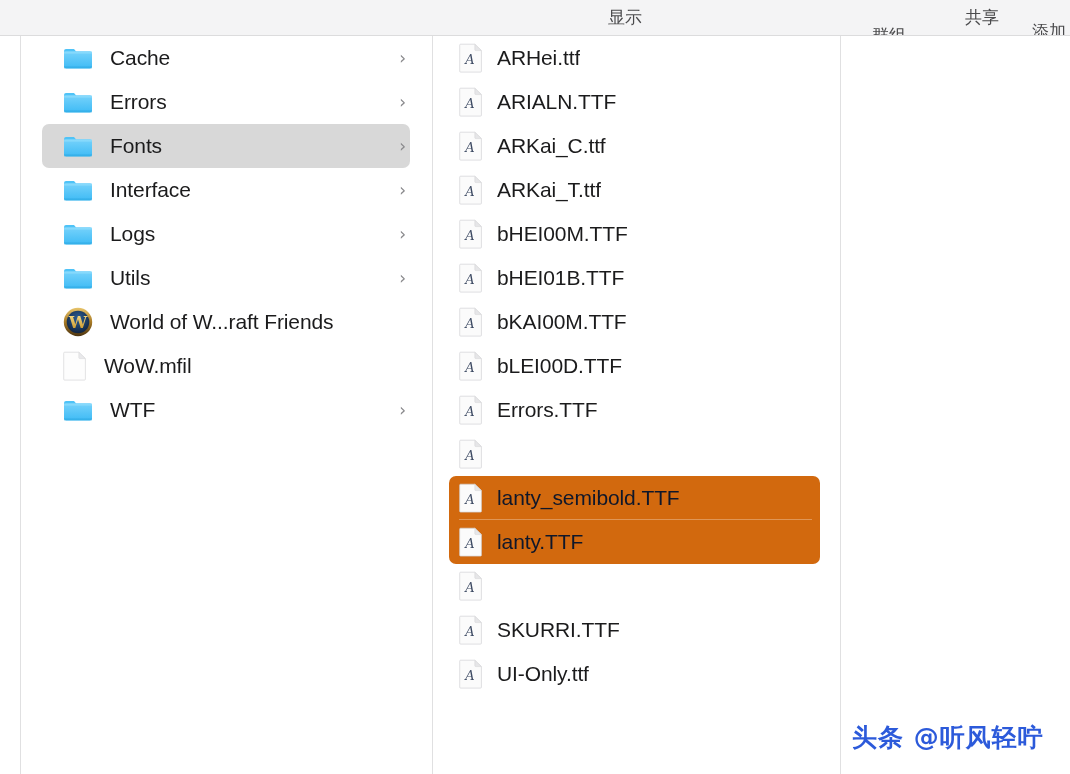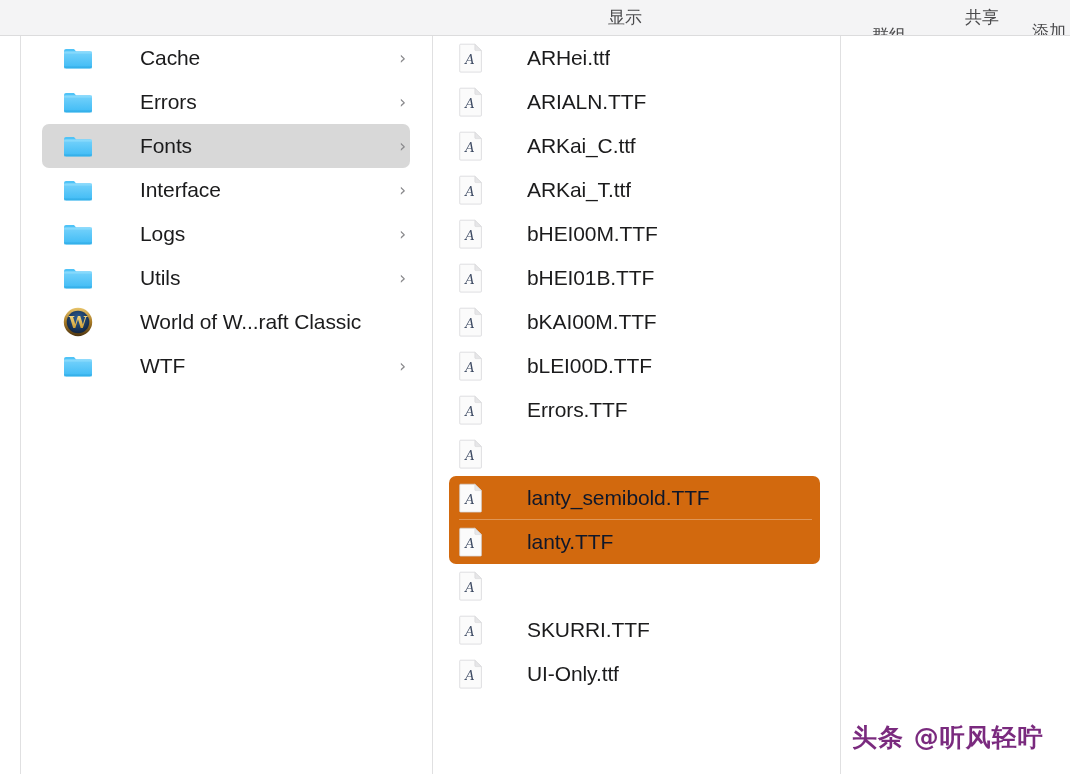--- a/index.html
+++ b/index.html
@@ -48,21 +48,20 @@
   .col-preview { left:841px; width:229px; }
 
   
   .row {
     position:relative;
     height:44px;
     display:flex; align-items:center;
     padding:0 0 0 21px;
     margin:0 22px 0 21px;
     border-radius:7px;
-    gap:30px;
   }
   .col-files .row { margin:0 20px 0 16px; padding-left:10px; }
 
   .row.selected-gray { background:#d8d8d8; }
   .row.selected-orange { background:#d2690e; }
   .row.sel-first { border-bottom-left-radius:0; border-bottom-right-radius:0; }
   .row.sel-last  { border-top-left-radius:0; border-top-right-radius:0; }
   .row.sel-first::after {
     content:""; position:absolute; left:10px; right:8px; bottom:0;
     height:1px; background:rgba(255,255,255,0.30);
@@ -84,21 +83,21 @@
   
   .icon { flex:0 0 auto; display:block; margin-right:17px; }
   .icon-folder { width:30px; height:24px; }
   .icon-file   { width:24px; height:30px; }
   .icon-app    { width:30px; height:30px; }
   .col-files .icon { margin-right:14px; }
 
   
   .watermark {
     position:absolute; left:852px; top:721px;
-    font-size:25px; font-weight:bold; color:#701a75;
+    font-size:25px; font-weight:bold; color:#1d4ed8;
     white-space:nowrap; letter-spacing:1px;
     font-family:"DejaVu Sans","Liberation Sans",sans-serif;
     opacity:0.93;
   }
 </style>
 </head>
 <body>
 
 <div id="app">
 
@@ -224,21 +223,28 @@
             </linearGradient>
             <linearGradient id="wletter" x1="0" y1="0" x2="0" y2="1">
               <stop offset="0" stop-color="#fbe08a"></stop>
               <stop offset="1" stop-color="#c08a1c"></stop>
             </linearGradient>
           </defs>
           <circle cx="15" cy="15" r="14.2" fill="url(#ring)"></circle>
           <circle cx="15" cy="15" r="11.3" fill="url(#wowbg)"></circle>
           <text x="15" y="21.3" text-anchor="middle" font-family="DejaVu Serif, serif" font-weight="bold" font-size="16.5" fill="url(#wletter)">W</text>
         </svg>
-        <span class="row-label">World of W...raft Classic</span>
+        <span class="row-label">World of W...raft Friends</span>
+      </div>
+      <div class="row">
+        <svg class="icon icon-file" viewBox="0 0 24 30">
+          <path d="M1.6 1.2 h14.2 L22.4 7.6 V28.2 a0.9 0.9 0 0 1-0.9 0.9 H1.6 a0.9 0.9 0 0 1-0.9-0.9 V2.1 a0.9 0.9 0 0 1 0.9-0.9 z" fill="#fdfdfd" stroke="#d7d7d9" stroke-width="0.7"></path>
+          <path d="M15.8 1.2 L22.4 7.6 h-5.7 a0.9 0.9 0 0 1-0.9-0.9 z" fill="#e9e9eb" stroke="#d7d7d9" stroke-width="0.5"></path>
+        </svg>
+        <span class="row-label">WoW.mfil</span>
       </div>
       <div class="row">
         <svg class="icon icon-folder" viewBox="0 0 30 24">
           <defs>
             <linearGradient id="fg" x1="0" y1="0" x2="0" y2="1">
               <stop offset="0" stop-color="#76d2fb"></stop>
               <stop offset="1" stop-color="#3fbbf5"></stop>
             </linearGradient>
           </defs>
           <path d="M1 5 a2 2 0 0 1 2-2 h8 l2.2 2.6 h13.8 a2 2 0 0 1 2 2 v1 H1 z" fill="#4fc3f7"></path>

